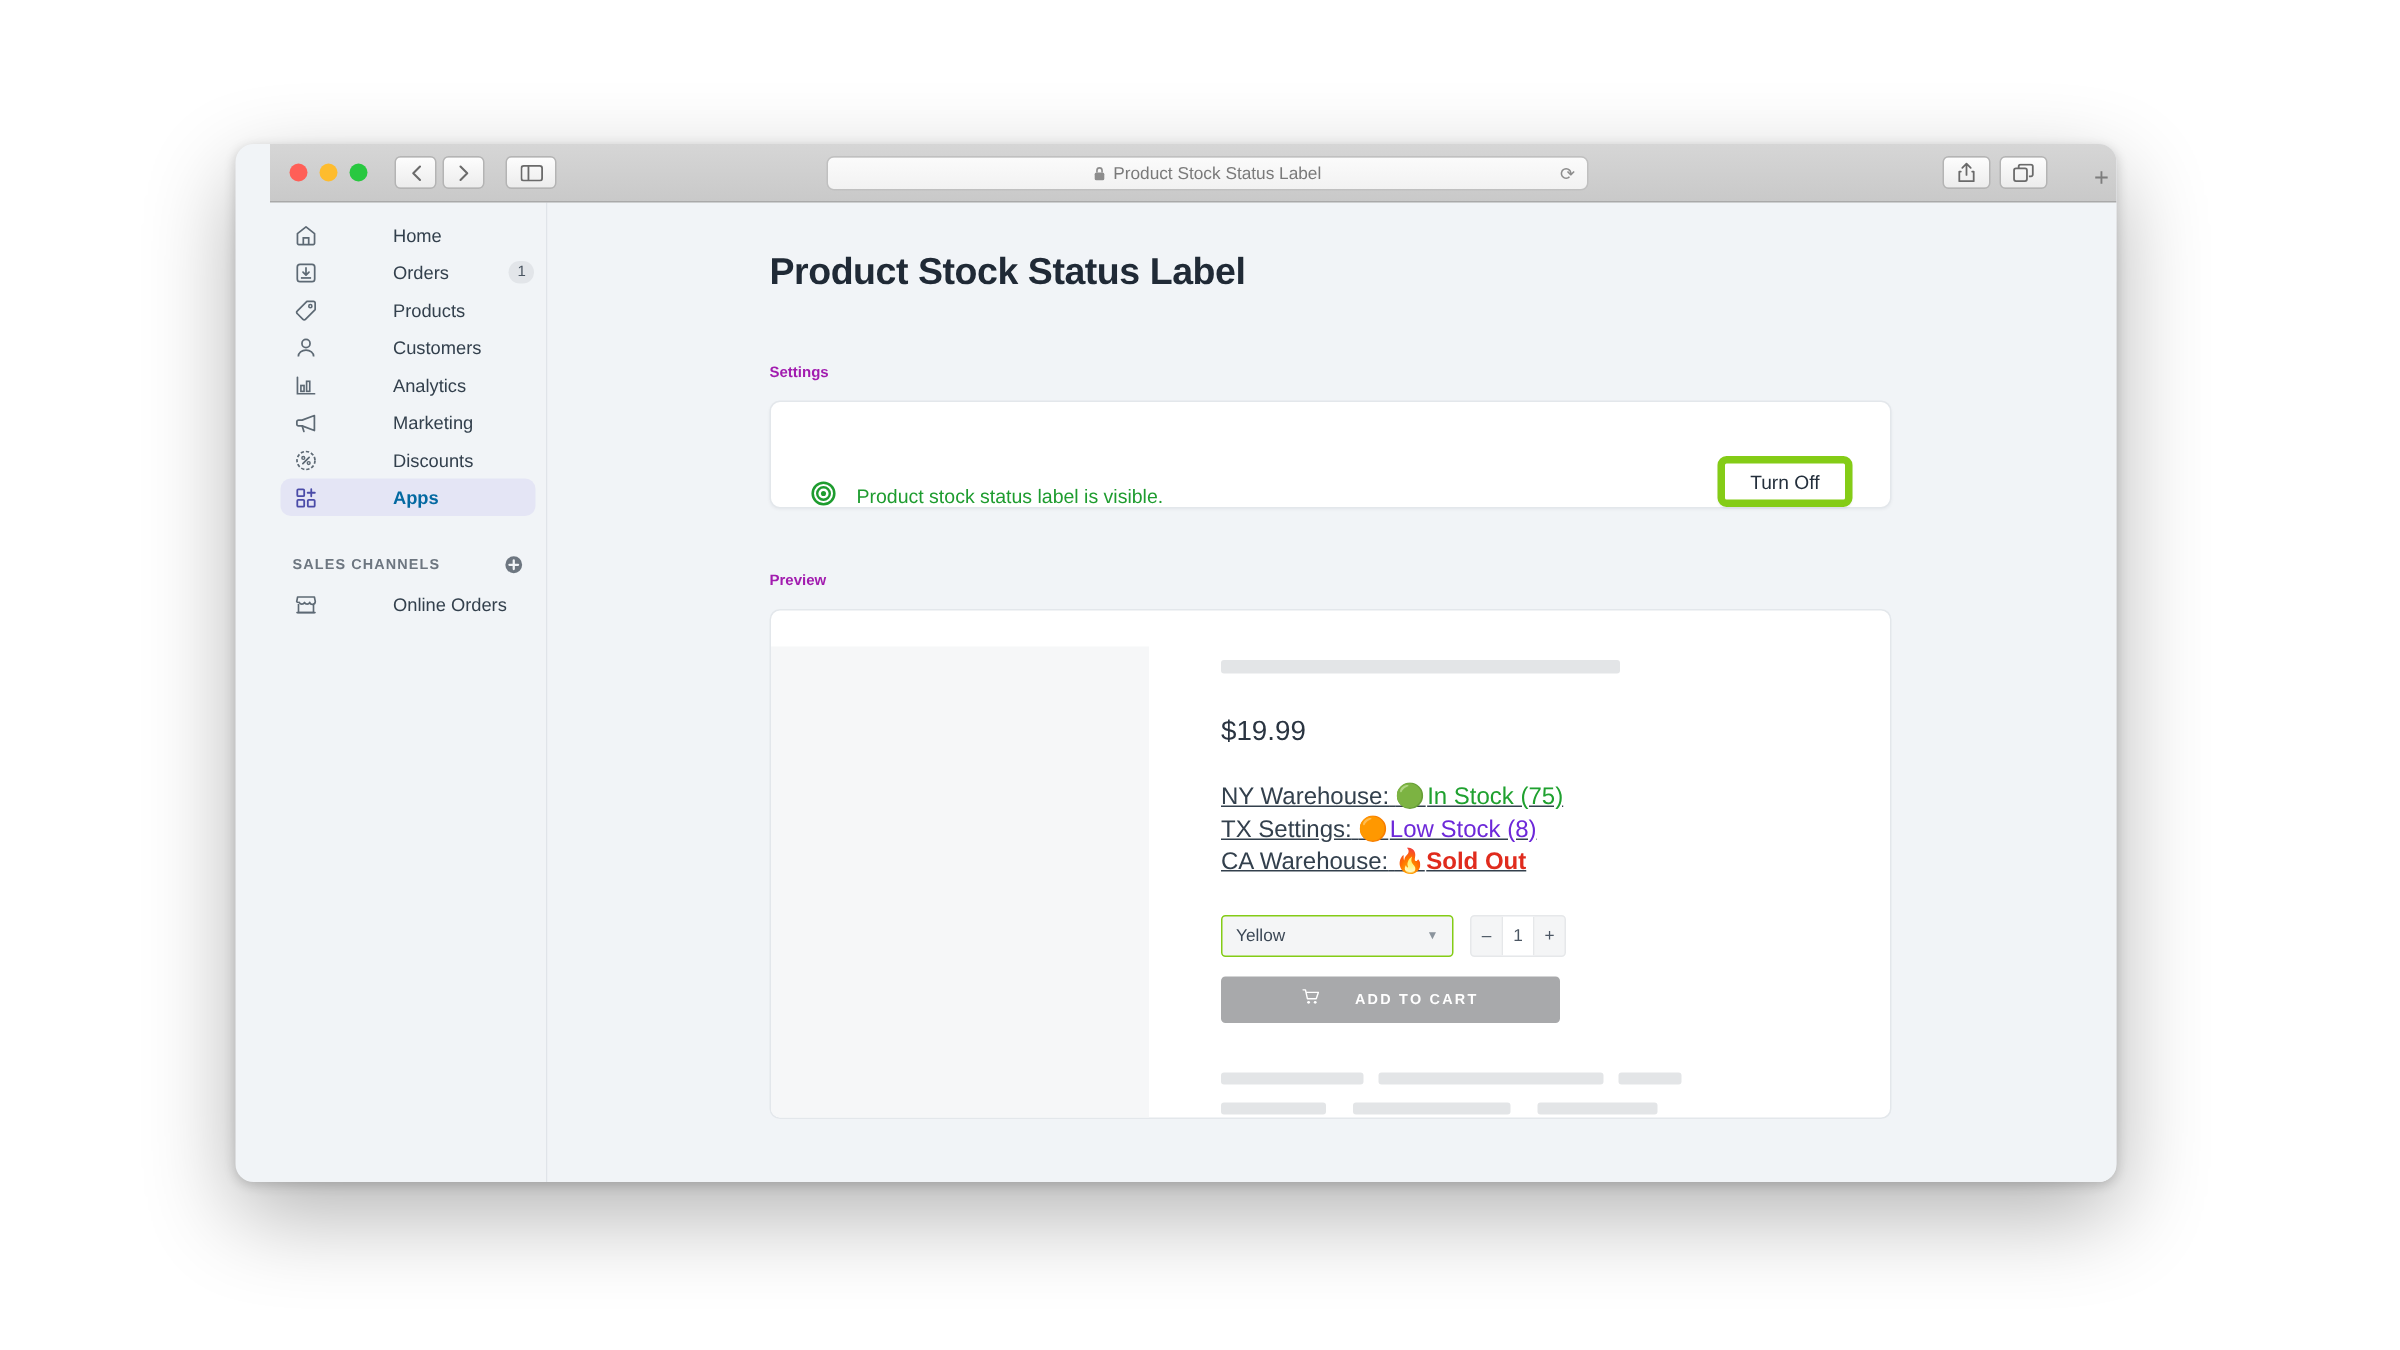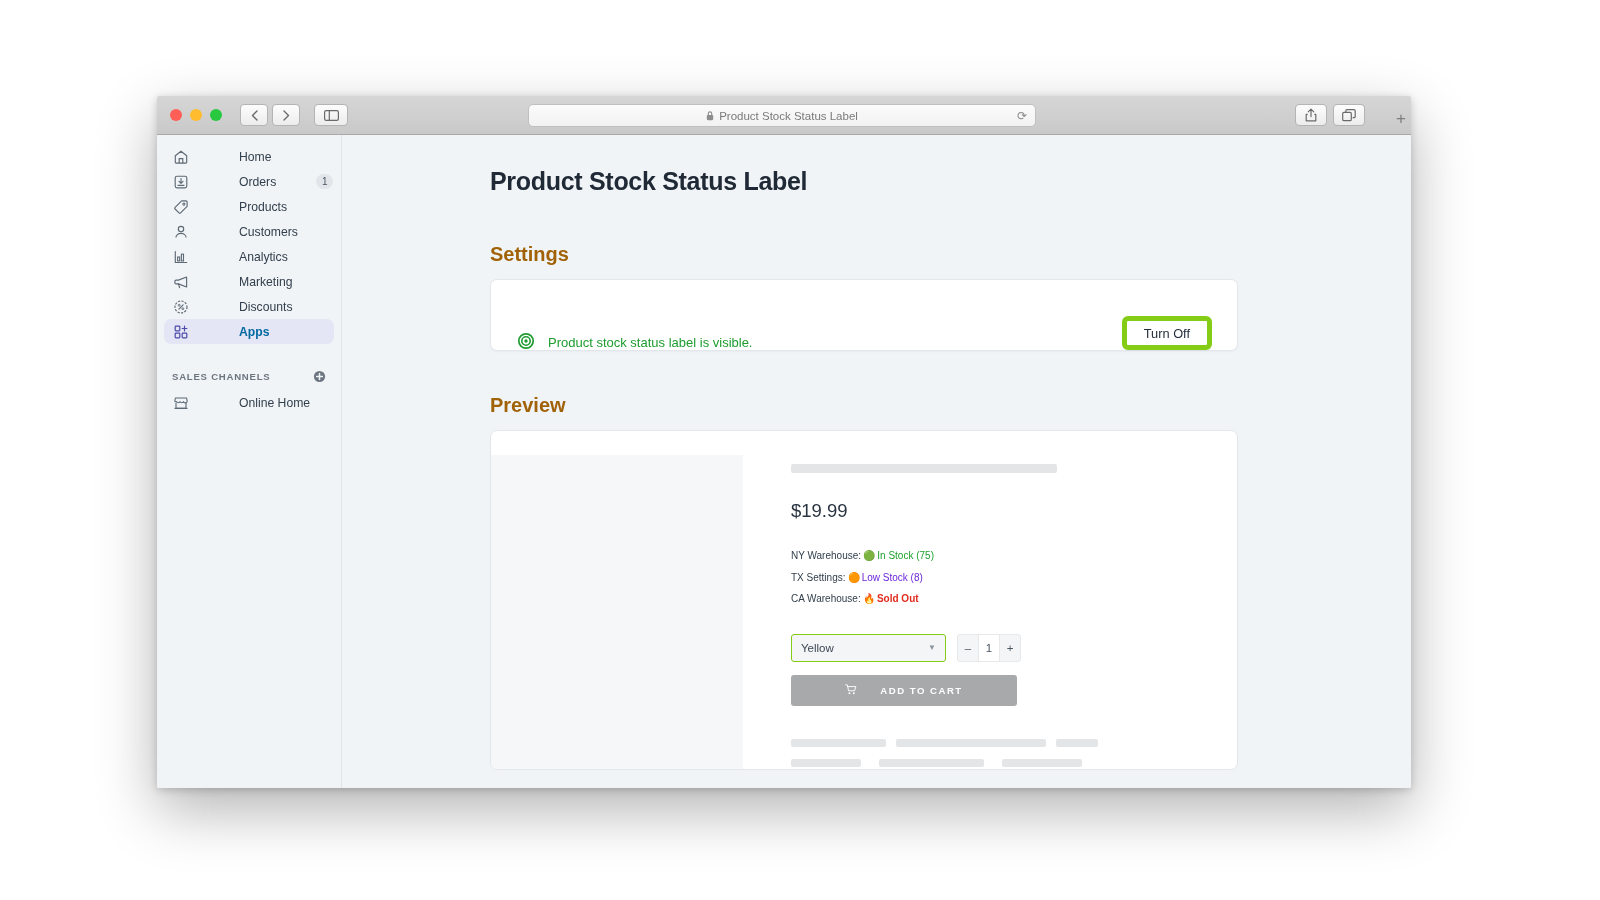--- a/index.html
+++ b/index.html
@@ -8,24 +8,25 @@
     background: #ffffff;
     font-family: "Liberation Sans", sans-serif;
     overflow: hidden;
   }
 
   
   .window {
     position: absolute;
     left: 157px; top: 96px;
     width: 1254px; height: 692px;
-    border-radius: 2px;
+    border-radius: 12px;
     background: #f1f4f7;
     box-shadow: 0 22px 60px rgba(0,0,0,0.30), 0 2px 8px rgba(0,0,0,0.18);
     overflow: hidden;
+    padding-left: 23px;
   }
 
   
   .titlebar {
     position: relative;
     height: 39px;
     background: linear-gradient(#d6d6d6, #c9c9c9);
     border-bottom: 1px solid #a9a9a9;
     display: flex; align-items: center;
   }
@@ -133,22 +134,22 @@
     overflow: hidden;
   }
   .inner { width: 748px; margin-left: 148px; }
 
   .pagetitle {
     font-size: 25px; font-weight: 700;
     color: #202a36; letter-spacing: -0.3px;
     margin-bottom: 47px;
   }
   .sechead {
-    font-size: 20px; font-weight: 700;
-    color: #a16207; margin-bottom: 13px;
+    font-size: 10px; font-weight: 700;
+    color: #a21caf; margin-bottom: 13px;
   }
 
   .card {
     background: #ffffff;
     border: 1px solid #e3e7eb;
     border-radius: 7px;
     box-shadow: 0 1px 2px rgba(16,24,40,0.04);
   }
 
   .banner {
@@ -185,22 +186,22 @@
     margin-left: 0;
   }
   .pinfo { padding: 9px 0 0 48px; flex: 1; }
 
   .sk { background: #e3e5e7; border-radius: 2px; height: 9px; }
   .sk-title { width: 266px; margin-bottom: 27px; }
 
   .price { font-size: 18.5px; color: #2a3441; margin-bottom: 23px; }
 
   .stockline {
-    font-size: 10px; color: #33404d;
-    line-height: 21.5px; white-space: nowrap;
+    font-size: 16px; color: #33404d;
+    line-height: 21.5px; white-space: nowrap; text-decoration: underline;
   }
   .stockline .val { margin-left: 1px; }
   .st-in { color: #1fa12f; }
   .st-low { color: #6d28d9; }
   .st-out { color: #e02b1d; font-weight: 600; }
 
   .controls { display: flex; align-items: center; gap: 11px; margin-top: 24px; }
   .variant {
     width: 155px; height: 28px;
     background: #f4f5f6;
@@ -406,21 +407,21 @@
       </div>
 
       <div class="navitem">
         <span class="ico">
           <svg width="16" height="16" viewBox="0 0 16 16">
               <path d="M2.4 3 H13.6 L14.2 6.1 a1.9 1.9 0 0 1-3.7 0.5 a1.9 1.9 0 0 1-3.5 0 a1.9 1.9 0 0 1-3.5 0 A1.9 1.9 0 0 1 1.8 6.1 Z" stroke="#5d6974" stroke-width="1.1" fill="none" stroke-linejoin="round"></path>
               <path d="M3 7.7 V13.3 H13 V7.7" stroke="#5d6974" stroke-width="1.1" fill="none"></path>
               <line x1="2" y1="13.4" x2="14" y2="13.4" stroke="#5d6974" stroke-width="1.1" stroke-linecap="round"></line>
             </svg>
         </span>
-        <span class="lbl">Online Home</span>
+        <span class="lbl">Online Orders</span>
         <span class="trail">
           <svg width="13" height="13" viewBox="0 0 13 13">
               <ellipse cx="6.5" cy="6.5" rx="5.6" ry="3.6" stroke="#6d7680" stroke-width="1.1" fill="none"></ellipse>
               <circle cx="6.5" cy="6.5" r="1.7" stroke="#6d7680" stroke-width="1.1" fill="none"></circle>
             </svg>
         </span>
       </div>
     </div>
 
     <div class="main">

